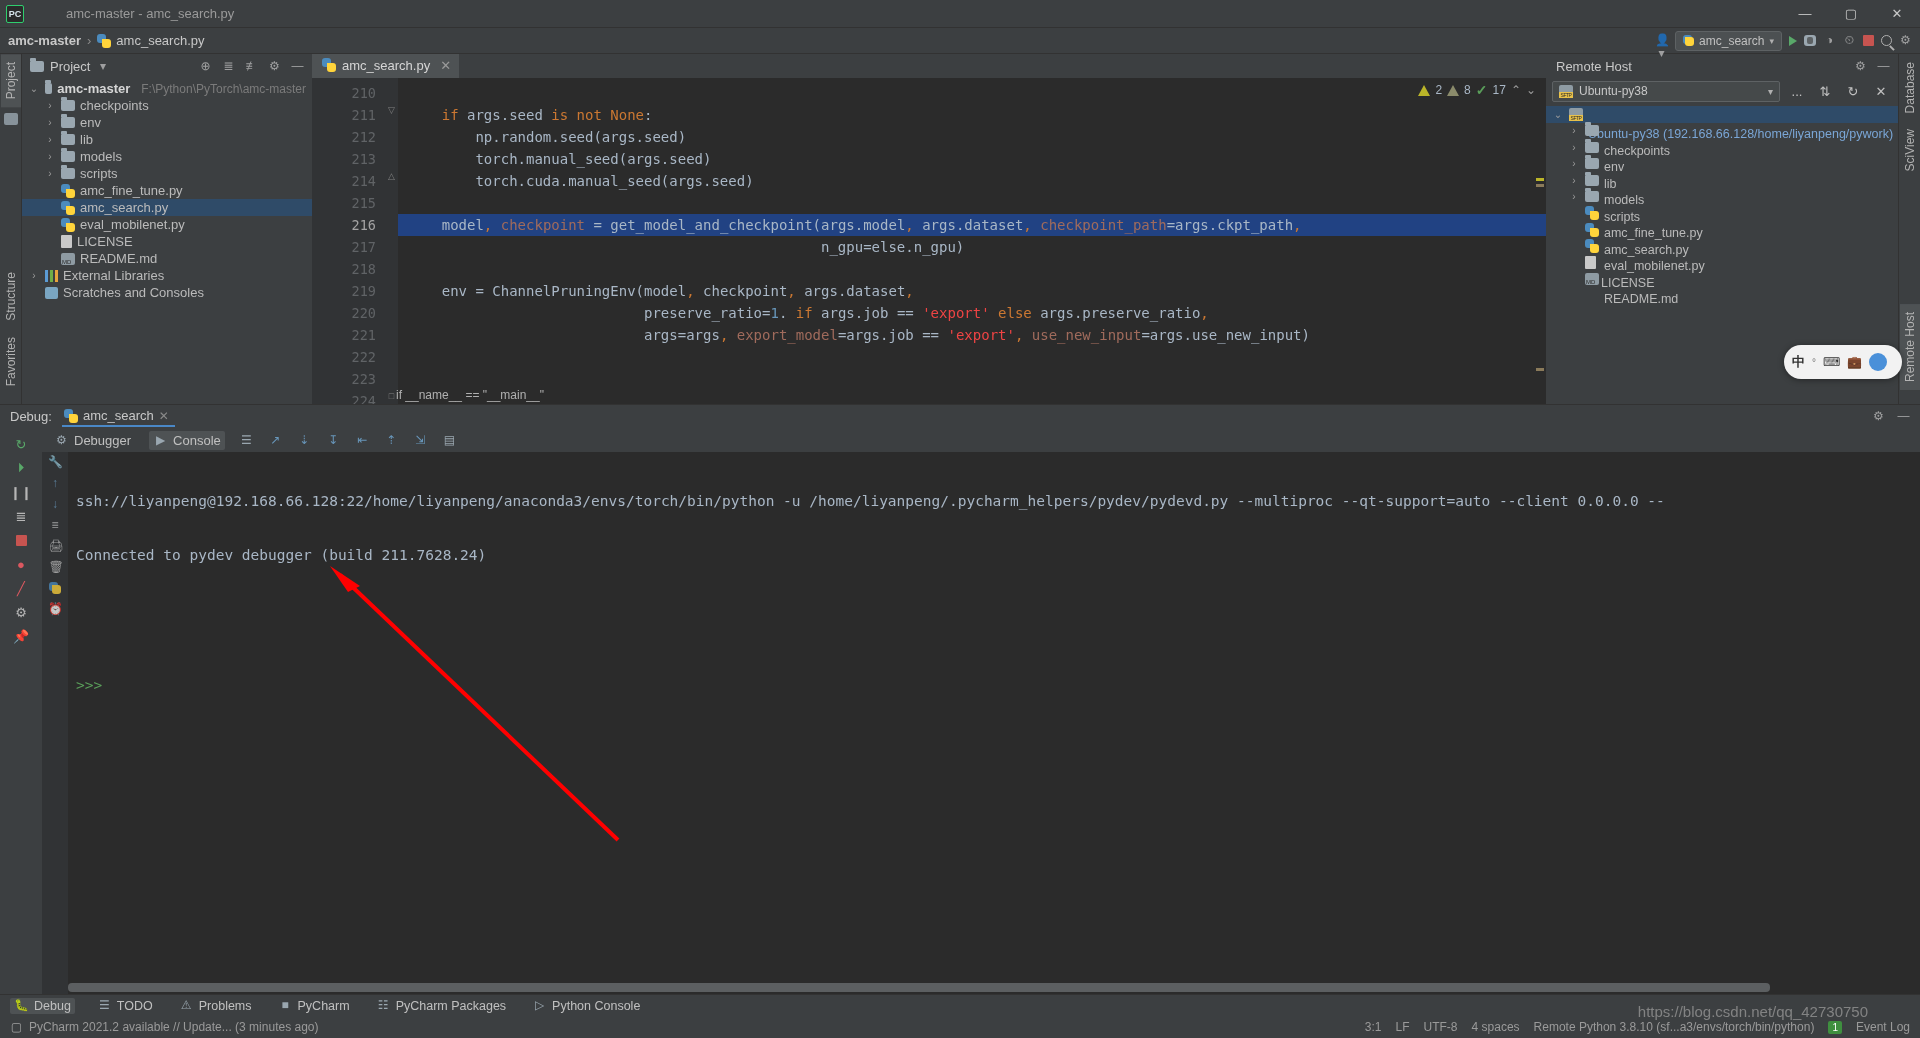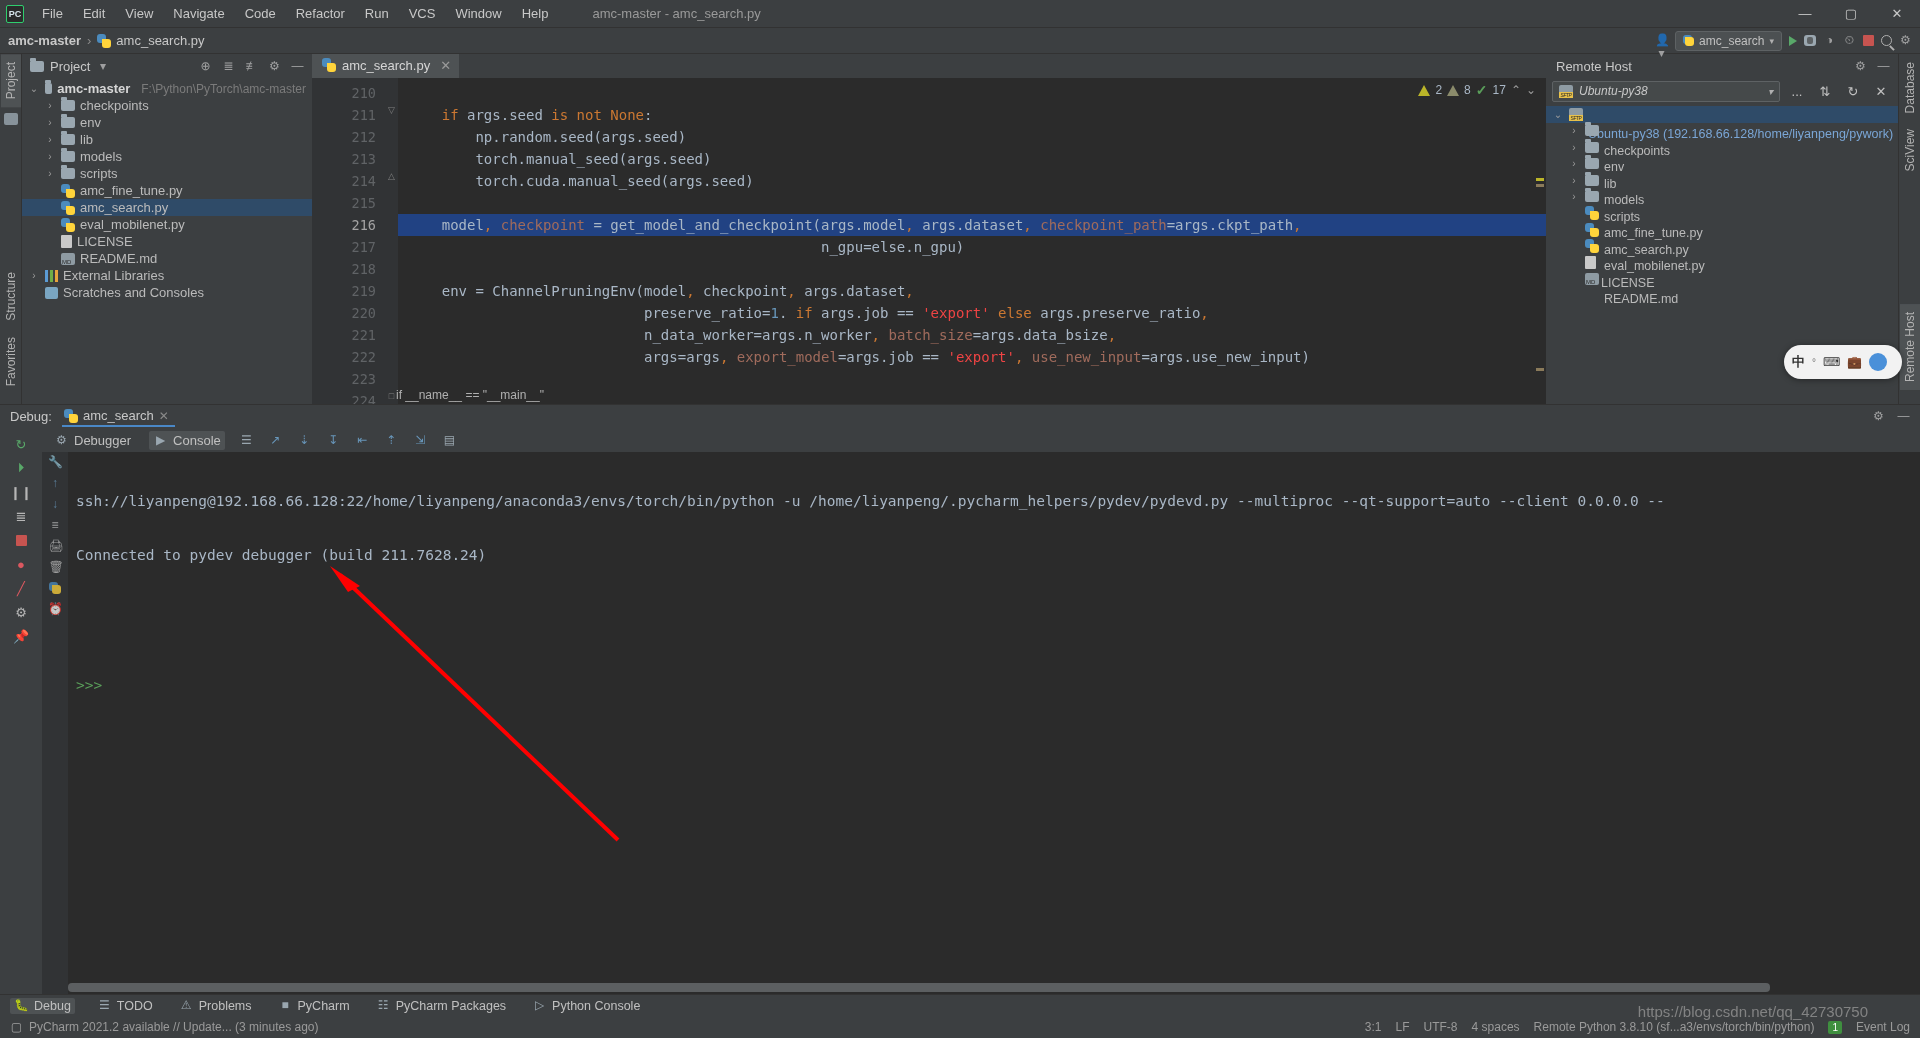--- a/index.html
+++ b/index.html
@@ -143,21 +143,21 @@
 
   
   .remote-panel { width: 352px; background: #3c3f41; flex: none; display:flex; flex-direction:column;}
   .remote-head { height: 24px; display:flex; align-items:center; padding-left:10px; font-size:13px; color:#c8c8c8;}
   .remote-head .tools{ margin-left:auto; display:flex; gap:10px; padding-right:8px; align-items:center;}
   .remote-toolbar {
     height: 26px; display:flex; align-items:center; gap:6px; padding: 0 6px; background:#3c3f41;
   }
   .combo {
     flex: 1 1 auto; height: 21px; background: #45494a; border: 1px solid #5e6264; border-radius: 2px;
-    display:flex; align-items:center; gap:6px; padding: 0 6px; font-size:12px; color:#c8c8c8;font-style:italic;
+    display:flex; align-items:center; gap:6px; padding: 0 6px; font-size:12px; color:#c8c8c8;
   }
   .combo .caret { margin-left:auto; color:#b0b0b0; font-size:10px;}
   .tb-btn { width:22px;height:21px;display:flex;align-items:center;justify-content:center;color:#c0c0c0;font-size:13px;}
   .sftp-ic { width:14px;height:13px;background:#8e9ba3;border-radius:2px;position:relative;flex:none;}
   .sftp-ic:after{content:"SFTP";position:absolute;left:0;bottom:0;right:0;font-size:5px;color:#2b2b2b;background:#e8c14a;text-align:center;letter-spacing:-0.5px;}
   .remote-tree { flex:1 1 auto; font-size:13px; padding-top:2px;}
   .rnode { height:16.5px; display:flex; align-items:center; gap:5px; white-space:nowrap; padding-right:6px;}
   .rnode.sel { background: #2f4b68; }
   .rnode .arrow { width:12px; text-align:center; color:#9a9a9a; font-size:10px; flex:none;}
   .rnode .nm { font-size:12.5px; color:#bbbbbb;margin-top:40px;}
@@ -228,32 +228,20 @@
     font-family:"Liberation Sans", sans-serif;
   }
 </style>
 </head>
 <body>
 
 <div class="app">
 
   <div class="titlebar">
     <div class="pc-logo">PC</div>
-    <div class="menubar">
-      <div class="menu-item">File</div>
-      <div class="menu-item">Edit</div>
-      <div class="menu-item">View</div>
-      <div class="menu-item">Navigate</div>
-      <div class="menu-item">Code</div>
-      <div class="menu-item">Refactor</div>
-      <div class="menu-item">Run</div>
-      <div class="menu-item">VCS</div>
-      <div class="menu-item">Window</div>
-      <div class="menu-item">Help</div>
-    </div>
     <div class="win-title">amc-master - amc_search.py</div>
     <div class="win-buttons">
       <div class="win-btn">—</div>
       <div class="win-btn">▢</div>
       <div class="win-btn close">✕</div>
     </div>
   </div>
 
   <div class="navbar">
     <span class="nav-crumb bold">amc-master</span>
@@ -434,21 +422,20 @@
             <div class="cline">    <span class="kw">if</span> args.seed <span class="kw">is</span> <span class="kw">not</span> <span class="kw">None</span>:</div>
             <div class="cline">        np.random.seed(args.seed)</div>
             <div class="cline">        torch.manual_seed(args.seed)</div>
             <div class="cline">        torch.cuda.manual_seed(args.seed)</div>
             <div class="cline"></div>
             <div class="cline hl">    model<span class="kw">,</span> <span class="param">checkpoint</span> = get_model_and_checkpoint(args.model<span class="kw">,</span> args.dataset<span class="kw">,</span> <span class="param">checkpoint_path</span>=args.ckpt_path<span class="kw">,</span></div>
             <div class="cline">                                                 n_gpu=else.n_gpu)</div>
             <div class="cline"></div>
             <div class="cline">    env = ChannelPruningEnv(model<span class="kw">,</span> checkpoint<span class="kw">,</span> args.dataset<span class="kw">,</span></div>
             <div class="cline">                            preserve_ratio=<span class="num">1</span>. <span class="kw">if</span> args.job == <span class="str">'export'</span> <span class="kw">else</span> args.preserve_ratio<span class="kw">,</span></div>
-            <div class="cline">                            n_data_worker=args.n_worker<span class="kw">,</span> <span class="param">batch_size</span>=args.data_bsize<span class="kw">,</span></div>
             <div class="cline">                            args=args<span class="kw">,</span> <span class="param">export_model</span>=args.job == <span class="str">'export'</span><span class="kw">,</span> <span class="param">use_new_input</span>=args.use_new_input)</div>
             <div class="cline"></div>
           </div>
 
         <div class="inspect-widget">
           <span class="warn-tri"></span>
           <span>2</span>
           <span class="warn-tri grey"></span>
           <span>8</span>
           <span class="check-ok">✓</span>

